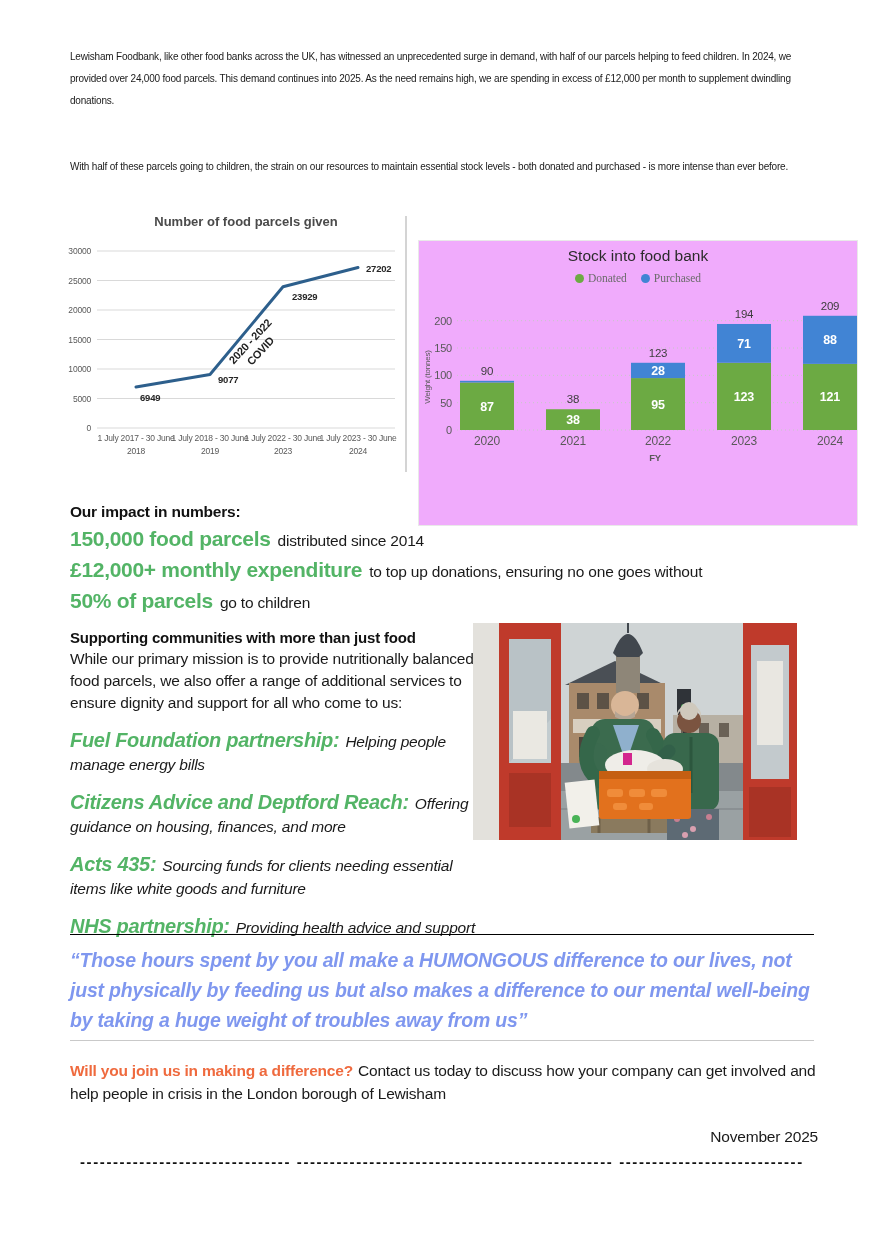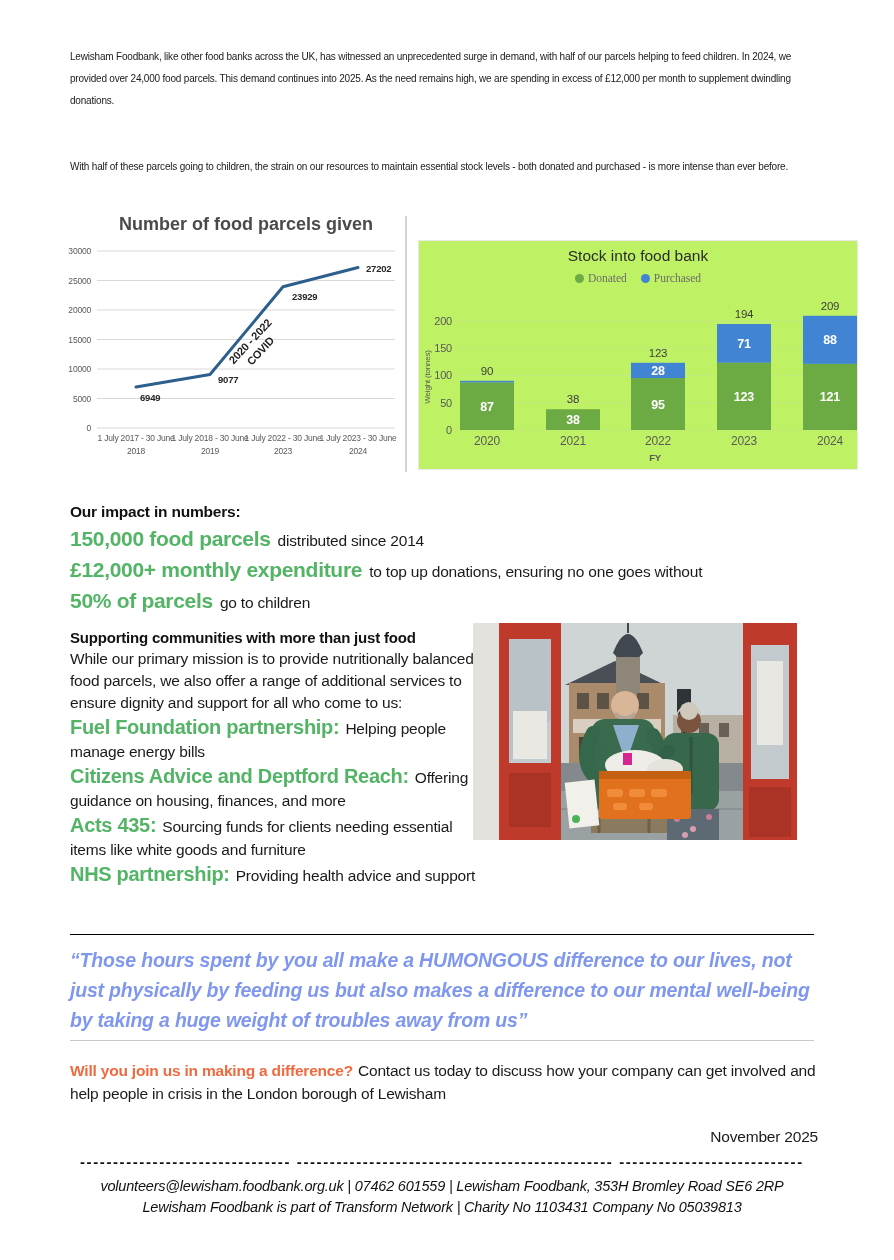--- a/index.html
+++ b/index.html
@@ -9,46 +9,46 @@
     letter-spacing:-0.2px;
   }
   svg text{font-family:"Liberation Sans",sans-serif;}
   .para{position:absolute;left:70px;width:748px;font-size:10px;line-height:22px;color:#1a1a1a;}
   .intro1{top:36px;}
   .intro2{top:146px;}
 
   
   .chart-line{position:absolute;left:38px;top:212px;width:370px;height:262px;}
   .chart-line-title{position:absolute;left:59px;top:2px;width:298px;text-align:center;
-    font-size:18px;font-weight:bold;color:#4a4a4a;letter-spacing:0;}
+    font-size:13px;font-weight:bold;color:#4a4a4a;letter-spacing:0;}
   .chart-line svg{position:absolute;left:0;top:0;}
   .chart-divider{position:absolute;left:405px;top:216px;width:2px;height:256px;background:#d4d4d4;}
 
   
-  .chart-bar{position:absolute;left:418px;top:240px;width:440px;height:230px;
-    background:#bef264;border:1px solid #e9e9e9;box-sizing:border-box;}
+  .chart-bar{position:absolute;left:418px;top:240px;width:440px;height:286px;
+    background:#f0abfc;border:1px solid #e9e9e9;box-sizing:border-box;}
   .chart-bar-title{position:absolute;top:6px;left:0;width:100%;text-align:center;
     font-size:15.5px;color:#2b2b2b;letter-spacing:0;}
   .legend{position:absolute;top:31px;left:0;width:100%;display:flex;justify-content:center;gap:14px;
     font-size:11.5px;color:#6b6b6b;letter-spacing:0;font-family:Liberation Serif, serif;}
   .legend-item{display:flex;align-items:center;gap:4px;}
   .legend .dot{width:9px;height:9px;border-radius:50%;display:inline-block;}
   .chart-bar svg{position:absolute;left:0;top:48px;}
 
   
   .impact{position:absolute;left:70px;top:503px;width:760px;}
   .impact-heading{font-size:15.5px;font-weight:bold;color:#111;margin-bottom:6px;}
   .impact-line{margin-top:5px;font-size:15.5px;line-height:24px;white-space:nowrap;}
   .impact-big{font-size:21px;font-weight:bold;color:var(--green);letter-spacing:-0.3px;margin-right:7px;}
 
   
   .support{position:absolute;left:70px;top:629px;width:404px;}
   .support-heading{font-size:15px;font-weight:bold;color:#111;}
   .support-body{font-size:15.5px;line-height:22px;margin-top:2px;}
-  .svc{margin-top:0;font-size:15.5px;line-height:22px;max-width:404px;}
+  .svc{margin-top:13px;font-size:15.5px;line-height:22px;max-width:404px;font-style:italic;}
   .svc-name{font-size:20px;line-height:27px;font-weight:bold;color:var(--green);letter-spacing:-0.3px;margin-right:6px;}
   .svc.wide{max-width:600px;width:600px;}
   .photo{position:absolute;left:473px;top:623px;width:324px;height:217px;overflow:hidden;}
 
   
   .quote{position:absolute;left:70px;top:934px;width:744px;border-top:1px solid #000000;padding-top:10px;
     font-size:19.5px;line-height:30px;font-weight:bold;font-style:italic;color:var(--quote-blue);letter-spacing:-0.2px;}
   .quote-rule{position:absolute;left:70px;top:1040px;width:744px;border-top:1px solid #c9c9c9;}
 
   
@@ -282,18 +282,14 @@
   <div class="quote">“Those hours spent by you all make a HUMONGOUS difference to our lives, not just physically by feeding us but also makes a difference to our mental well-being by taking a huge weight of troubles away from us”</div>
   <div class="quote-rule"></div>
 
   <div class="cta">
     <span class="cta-highlight">Will you join us in making a difference?</span><span>Contact us today to discuss how your company can get involved and help people in crisis in the London borough of Lewisham</span>
   </div>
 
   <div class="date">November 2025</div>
 
   <div class="dashes">-------------------------------- ------------------------------------------------ ----------------------------</div>
-  <div class="footer">
-    <div>volunteers@lewisham.foodbank.org.uk | 07462 601559 | Lewisham Foodbank, 353H Bromley Road SE6 2RP</div>
-    <div>Lewisham Foodbank is part of Transform Network | Charity No 1103431 Company No 05039813</div>
-  </div>
 
 </div>
 
 </body></html>

